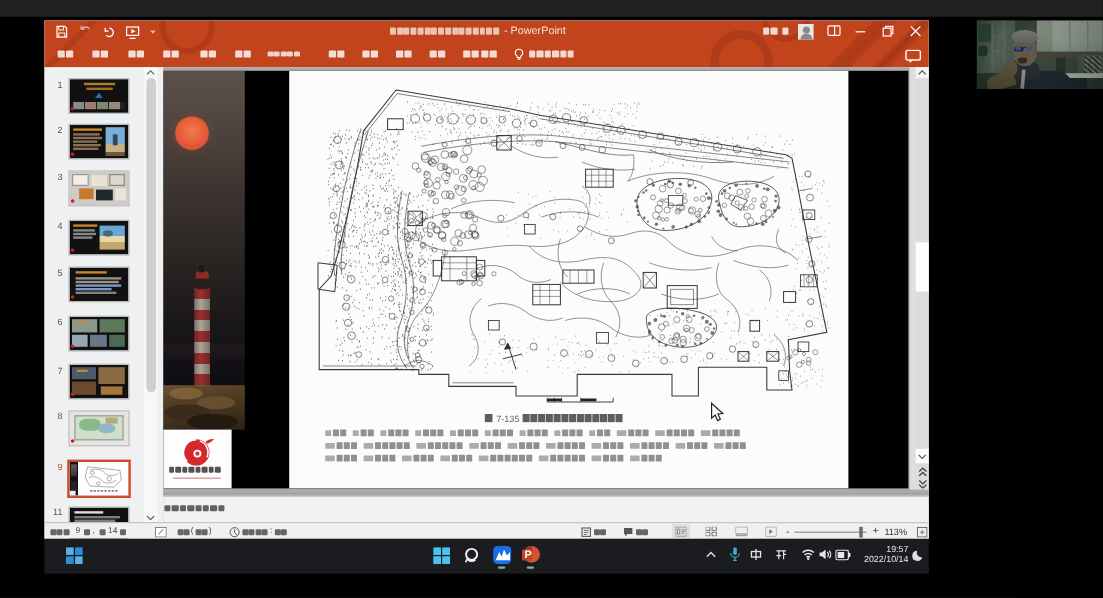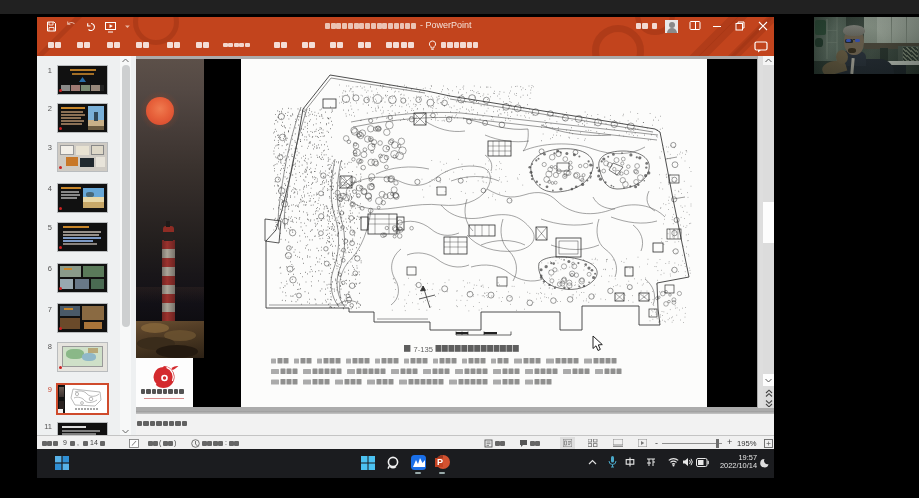--- a/index.html
+++ b/index.html
@@ -941,21 +941,21 @@
           <path d="M0 7.5h10" stroke="#777" stroke-width=".8"></path>
         </svg>
     <svg class="abs" style="left:601px;top:3px" width="9" height="8" viewBox="0 0 9 8">
           <rect x="0" y="0" width="9" height="8" fill="none" stroke="#777" stroke-width=".8"></rect>
           <path d="M3 2l3.2 2L3 6z" fill="#777"></path>
         </svg>
     <span class="abs" style="left:618px;top:1.8px;font-size:9px;color:#444">-</span>
     <div class="abs" style="left:625px;top:6.5px;width:60px;height:1.2px;background:#8f8f8f"></div>
     <div class="abs" style="left:679px;top:2.5px;width:3.4px;height:9px;background:#6d6d6d"></div>
     <span class="abs" style="left:690px;top:1.4px;font-size:9px;color:#444">+</span>
-    <span class="abs" style="left:700px;top:2.8px;font-size:7.6px;color:#333">195%</span>
+    <span class="abs" style="left:700px;top:2.8px;font-size:7.6px;color:#333">113%</span>
     <svg class="abs" style="left:727px;top:3px" width="9" height="9" viewBox="0 0 9 9">
           <rect x=".5" y=".5" width="8" height="8" fill="none" stroke="#666" stroke-width=".9"></rect>
           <path d="M2.5 4.5h4M4.5 2.5v4" stroke="#666" stroke-width=".7"></path>
         </svg>
   </div>
 </div>
 
 <div class="abs" id="taskbar">
 
   <svg class="abs" style="left:18px;top:7px" width="14" height="14" viewBox="0 0 14 14">

